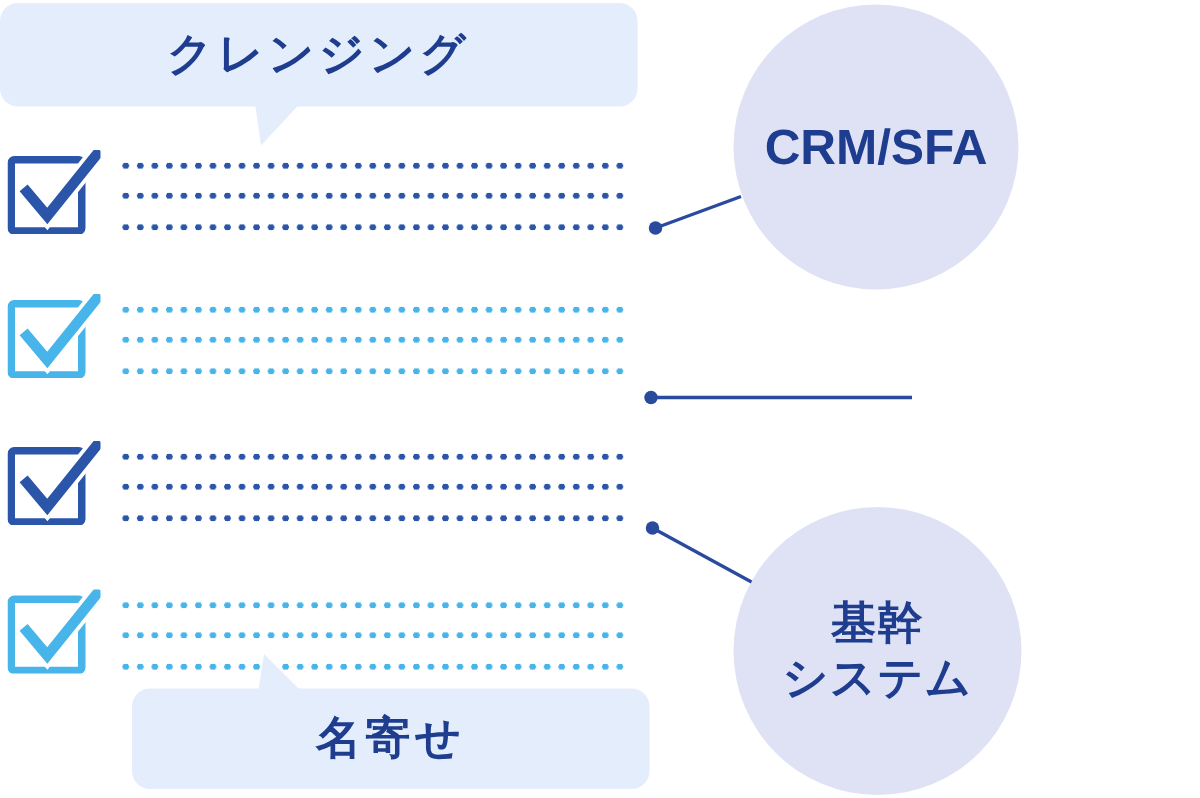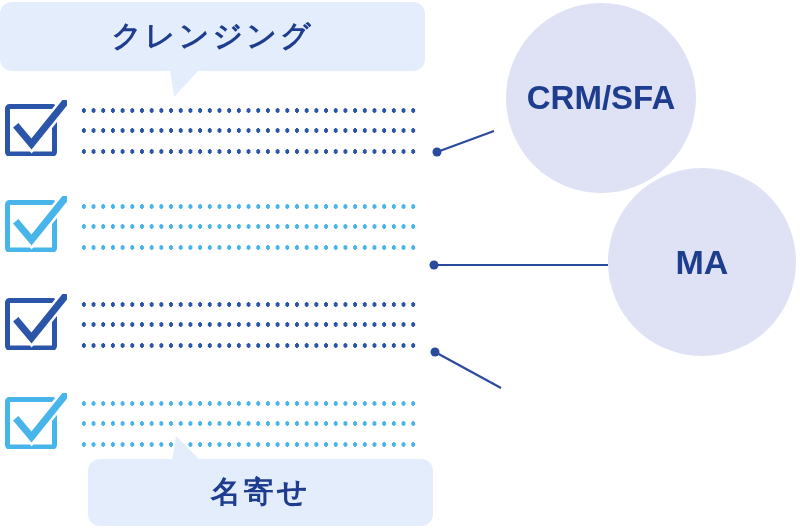--- a/index.html
+++ b/index.html
@@ -54,21 +54,21 @@
   .light .dotrow{color:var(--light-blue);}
 
   
   .circle{
     position:absolute;border-radius:50%;
     background:var(--circle-bg);
     display:flex;flex-direction:column;align-items:center;justify-content:center;
     z-index:1;
   }
   .circle span{color:var(--navy);font-weight:700;}
-  .circle-crm{left:506px;top:3px;width:190px;height:190px;}
+  .circle-crm{left:489px;top:3px;width:190px;height:190px;}
   .circle-crm span{font-size:33px;}
   .circle-ma{left:608px;top:168px;width:188px;height:188px;}
   .circle-ma span{font-size:34px;}
   .circle-core{left:489px;top:338px;width:192px;height:192px;}
   .circle-core span{font-size:30px;line-height:37px;letter-spacing:1px;}
 
   
   .overlay{
     position:absolute;left:0;top:0;width:800px;height:532px;
     z-index:6;pointer-events:none;
@@ -134,22 +134,23 @@
     <div class="rows">
       <div class="dotrow"></div>
       <div class="dotrow"></div>
       <div class="dotrow"></div>
     </div>
   </div>
 
   <div class="circle circle-crm">
     <span>CRM/SFA</span>
   </div>
-  <div class="circle circle-ma">
-    <span>MA</span>
+  <div class="circle circle-core">
+    <span>基幹</span>
+    <span>システム</span>
   </div>
 
   <svg class="overlay" viewBox="0 0 800 532">
     <polygon class="tail" points="170,69 200,69 174,97"></polygon>
     <polygon class="tail" points="172,462 202,462 176,436"></polygon>
 
     <line class="link" x1="437" y1="152" x2="494" y2="131"></line>
     <circle class="node" cx="437" cy="152" r="4.5"></circle>
 
     <line class="link" x1="434" y1="265" x2="608" y2="265"></line>

